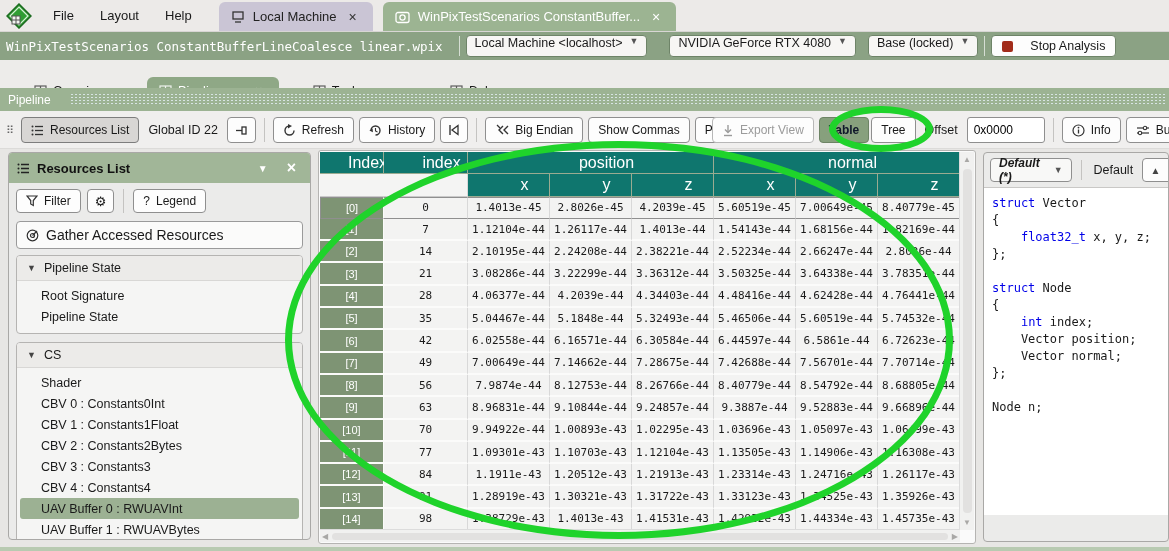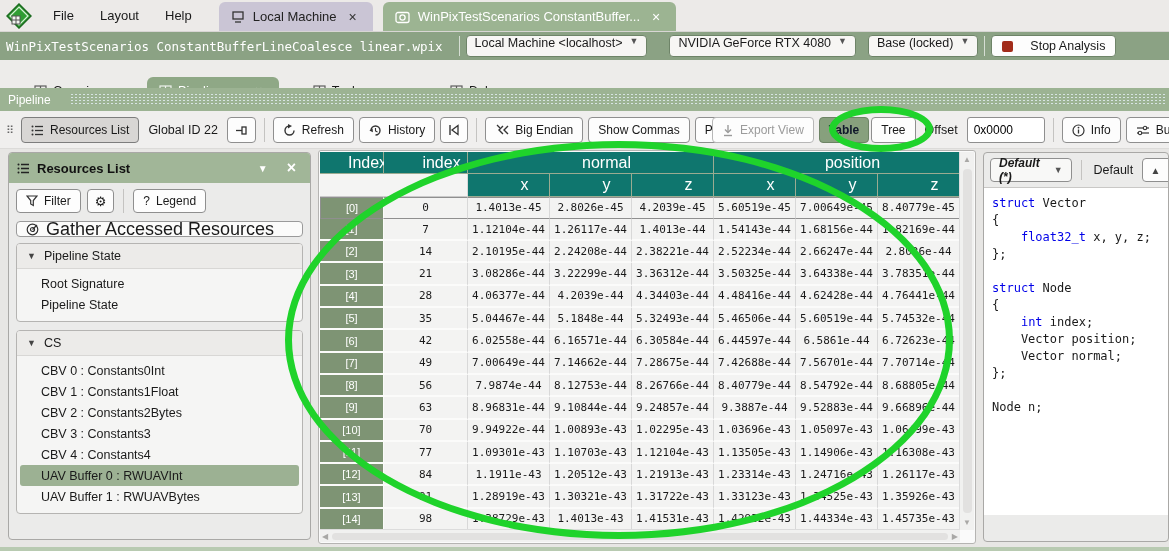--- a/index.html
+++ b/index.html
@@ -53,21 +53,21 @@
   
   .panel { position:absolute; background:#ebebea; border:1px solid #a9a8a6; border-radius:4px; overflow:hidden; }
   .panel-head { height:30px; background:#a1b698; display:flex; align-items:center; gap:7px; padding:0 8px; font-weight:bold; font-size:13px; color:#111; }
   .panel-head .spacer { flex:1; }
   .panel-head .hbtn { color:#fff; font-size:13px; padding:0 6px; }
 
   
   #sidebar { left:8px; top:152px; width:303px; height:388px; }
   .sb-toolbar { display:flex; align-items:center; gap:6px; padding:6px 7px; }
   .sb-toolbar .btn { height:24px; }
-  .wide-btn { margin:2px 7px 6px 7px; height:16px; background:#fbfbfa; border:1px solid #9a9a9a; border-radius:4px; display:flex; align-items:center; gap:7px; padding:0 9px; font-size:18px; }
+  .wide-btn { margin:2px 7px 6px 7px; height:28px; background:#fbfbfa; border:1px solid #9a9a9a; border-radius:4px; display:flex; align-items:center; gap:7px; padding:0 9px; font-size:14px; }
   .section { margin:0 7px 8px 7px; border:1px solid #b5b4b2; border-radius:4px; background:#f5f5f4; overflow:hidden; }
   .section-head { height:25px; display:flex; align-items:center; gap:8px; padding:0 10px; background:#ecebe9; border-bottom:1px solid #d8d7d5; font-size:12.5px; }
   .section-items { padding:4px 0 6px 0; }
   .sb-item { height:21px; display:flex; align-items:center; padding-left:24px; font-size:12.5px; }
   .sb-item.selected { background:#9cb193; border-radius:3px; margin:0 3px; padding-left:21px; }
   .chev { font-size:9px; color:#444; }
 
   
   #tablewrap { position:absolute; left:318px; top:150px; width:658px; height:394px; background:#fafafa; border:1px solid #b5b4b2; border-radius:3px; }
   #grid { position:absolute; left:1px; top:1px; width:640px; display:grid; grid-template-columns:64px 84px repeat(6,1fr); grid-auto-rows:22.3px; }
@@ -347,38 +347,39 @@
           <div class="sb-item">Root Signature</div>
           <div class="sb-item">Pipeline State</div>
         </div>
       </div>
       <div class="section">
         <div class="section-head">
           <span class="chev">▼</span>
           <span>CS</span>
         </div>
         <div class="section-items">
+          <div class="sb-item">Shader</div>
           <div class="sb-item">CBV 0 : Constants0Int</div>
           <div class="sb-item">CBV 1 : Constants1Float</div>
           <div class="sb-item">CBV 2 : Constants2Bytes</div>
           <div class="sb-item">CBV 3 : Constants3</div>
           <div class="sb-item">CBV 4 : Constants4</div>
           <div class="sb-item selected">UAV Buffer 0 : RWUAVInt</div>
           <div class="sb-item">UAV Buffer 1 : RWUAVBytes</div>
         </div>
       </div>
     </div>
 </div>
 
 <div id="tablewrap">
   <div id="grid">
     <div class="hc">Index</div>
     <div class="hc">index</div>
+    <div class="hc" style="grid-column:span 3">position</div>
     <div class="hc" style="grid-column:span 3">normal</div>
-    <div class="hc" style="grid-column:span 3">position</div>
     <div class="hc-blank"></div>
     <div class="hc">x</div>
     <div class="hc">y</div>
     <div class="hc">z</div>
     <div class="hc">x</div>
     <div class="hc">y</div>
     <div class="hc">z</div>
   <div class="idxcell" style="border-top: 1px solid rgb(143, 143, 143); border-bottom: 1px solid rgb(143, 143, 143); border-left: 1px solid rgb(143, 143, 143);">[0]</div>
       <div class="cell" style="border-top: 1px solid rgb(143, 143, 143); border-bottom: 1px solid rgb(143, 143, 143);">0</div>
       <div class="cell" style="border-top: 1px solid rgb(143, 143, 143); border-bottom: 1px solid rgb(143, 143, 143);">1.4013e-45</div>

